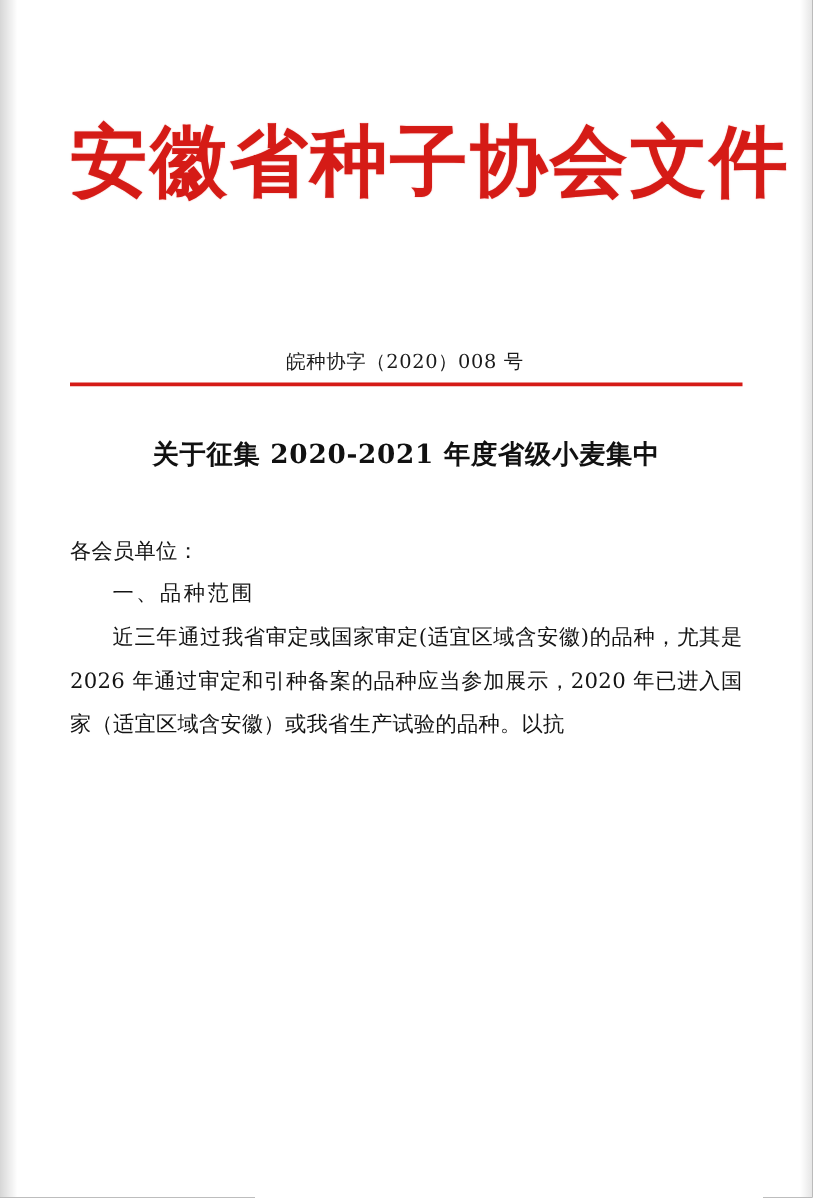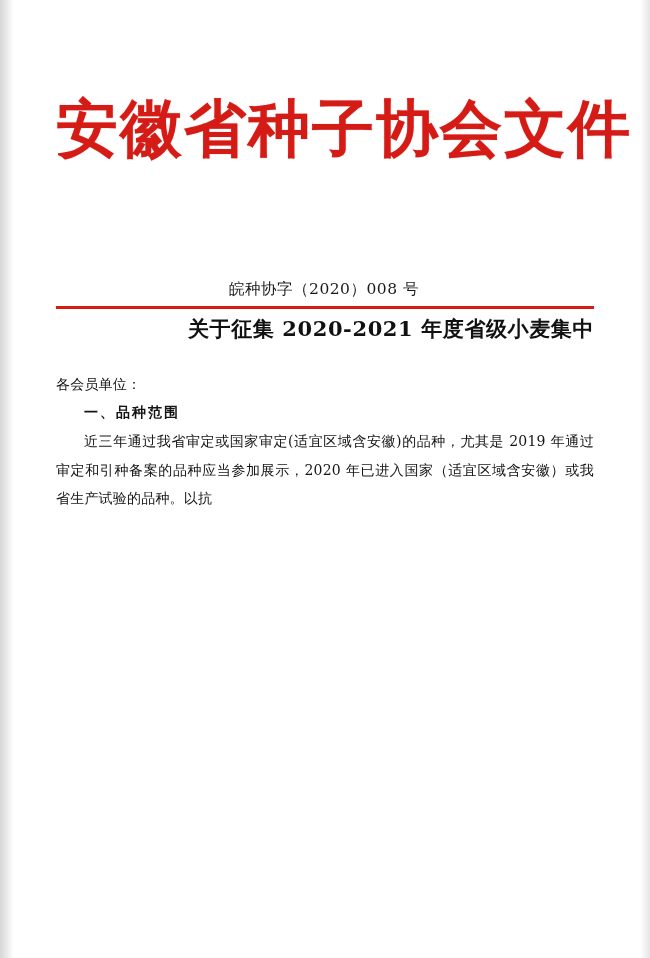--- a/index.html
+++ b/index.html
@@ -66,45 +66,46 @@
   }
 
   .red-rule {
     margin-top: 6px;
     height: 2.5px;
     background: #d51b16;
     width: 100%;
   }
 
   .title {
-    text-align: right;
+    margin-top: 34px;
+    text-align: center;
     font-size: 21px;
     font-weight: 700;
     line-height: 1.95;
     color: #111;
     letter-spacing: 0.6px;
   }
   .title .line { display: block; }
 
   .content {
-    margin-top: 20px;
-    font-size: 14px;
+    margin-top: 40px;
+    font-size: 17px;
     line-height: 2.05;
     color: #141414;
     letter-spacing: 0.2px;
   }
   .content p {
     margin: 0;
     text-align: justify;
     text-justify: inter-ideograph;
   }
   .indent2 { text-indent: 2em; }
   .heading-item {
     text-indent: 2em;
-    font-weight: 700;
+    font-weight: 400;
     letter-spacing: 2px;
   }
 </style>
 </head>
 <body>
 
 <div class="page">
   <div class="doc-body">
 
     <div class="masthead">安徽省种子协会文件</div>
@@ -116,17 +117,17 @@
     <div class="title">
       <span class="line">关于征集 2020-2021 年度省级小麦集中</span>
     </div>
 
     <div class="content">
       <p>各会员单位：</p>
 
 
       <p class="heading-item">一、品种范围</p>
 
-      <p class="indent2">近三年通过我省审定或国家审定(适宜区域含安徽)的品种，尤其是 2019 年通过审定和引种备案的品种应当参加展示，2020 年已进入国家（适宜区域含安徽）或我省生产试验的品种。以抗</p>
+      <p class="indent2">近三年通过我省审定或国家审定(适宜区域含安徽)的品种，尤其是 2026 年通过审定和引种备案的品种应当参加展示，2020 年已进入国家（适宜区域含安徽）或我省生产试验的品种。以抗</p>
     </div>
 
   </div>
 </div>
 
 </body></html>

